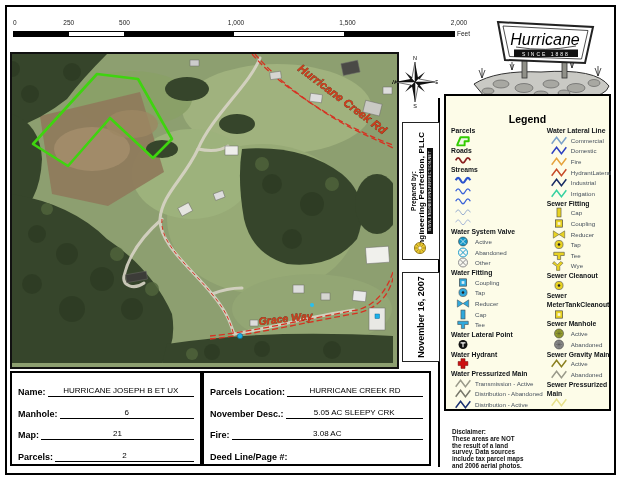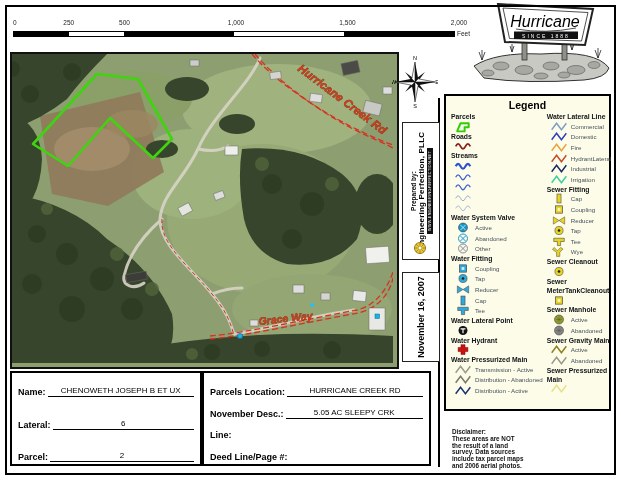--- a/index.html
+++ b/index.html
@@ -15,38 +15,38 @@
   #sbar div{height:100%;}
   .sb-b{background:#000;} .sb-w{background:#fff;}
   #feet{position:absolute;left:444px;top:13px;font-size:6.5px;color:#222;}
 
   
   #mapframe{position:absolute;left:10px;top:52px;width:385px;height:313px;border:2px solid #111;background:#8d9f70;}
 
   
   #divider{position:absolute;left:438px;top:98px;height:369px;border-left:2px solid #000;}
   #compass{position:absolute;left:392px;top:54px;}
-  #logo{position:absolute;left:466px;top:0;}
+  #logo{position:absolute;left:466px;top:18px;}
 
   .vbox{position:absolute;left:402px;width:36px;border:1.2px solid #222;background:#fff;}
   #vbox1{top:122px;height:136px;} #vbox2{top:272px;height:88px;}
   .vrot{position:absolute;left:0;top:0;transform-origin:0 0;transform:rotate(-90deg);
         display:flex;flex-direction:column;align-items:center;justify-content:center;}
   #vbox1 .vrot{width:136px;height:36px;transform:rotate(-90deg) translateX(-136px);}
   #vbox2 .vrot{width:88px;height:36px;transform:rotate(-90deg) translateX(-88px);}
   #prep-line1{font-size:6.5px;font-weight:bold;}
   #prep-line2{font-size:8px;font-weight:bold;letter-spacing:.2px;white-space:nowrap;}
   #prep-line3{font-size:3.8px;color:#fff;background:#111;padding:1px 3px;margin-top:1px;letter-spacing:.3px;}
   #date-text{font-size:9px;font-weight:bold;white-space:nowrap;}
   #sunicon{position:absolute;left:10px;bottom:4px;}
 
   
   #legend{position:absolute;left:444px;top:94px;width:167px;height:317px;border:2px solid #000;
           background:#fdfce8;box-sizing:border-box;padding:3px 5px 2px 5px;}
-  #legend h1{margin:0 0 1px 0;text-align:center;font-size:10.5px;font-weight:bold;}
+  #legend h1{margin:14px 0 1px 0;text-align:center;font-size:10.5px;font-weight:bold;}
   #legcols{display:flex;gap:4px;}
   .lcol{flex:1;}
   .lsec-h{font-size:6.8px;font-weight:bold;line-height:9px;color:#101418;}
   .litem{display:flex;align-items:center;height:10.6px;padding-left:2px;}
   .litem .lic{width:22px;flex:0 0 22px;display:flex;align-items:center;}
   .litem .ltx{font-size:6.2px;color:#46505c;white-space:nowrap;}
 
   
   #disclaimer{position:absolute;left:452px;top:429px;width:158px;font-size:6.3px;font-weight:bold;
               line-height:6.8px;color:#111;}
@@ -607,42 +607,47 @@
       <span>These areas are NOT</span>
       <span>the result of a land</span>
       <span>survey. Data sources</span>
       <span>include tax parcel maps</span>
       <span>and 2006 aerial photos.</span>
     </div>
 
   <div class="fbox" id="fbox-left">
       <div class="frow">
         <span class="flabel">Name:</span>
-        <span class="fval">CHENOWETH JOSEPH B ET UX</span>
-      </div>
-      <div class="frow">
-        <span class="flabel">Lateral:</span>
+        <span class="fval">HURRICANE JOSEPH B ET UX</span>
+      </div>
+      <div class="frow">
+        <span class="flabel">Manhole:</span>
         <span class="fval">6</span>
       </div>
       <div class="frow">
-        <span class="flabel">Parcel:</span>
+        <span class="flabel">Map:</span>
+        <span class="fval">21</span>
+      </div>
+      <div class="frow">
+        <span class="flabel">Parcels:</span>
         <span class="fval">2</span>
       </div>
     </div>
   <div class="fbox" id="fbox-right">
       <div class="frow">
         <span class="flabel">Parcels Location:</span>
         <span class="fval">HURRICANE CREEK RD</span>
       </div>
       <div class="frow">
         <span class="flabel">November Desc.:</span>
         <span class="fval">5.05 AC SLEEPY CRK</span>
       </div>
       <div class="frow">
-        <span class="flabel">Line:</span>
+        <span class="flabel">Fire:</span>
+        <span class="fval">3.08 AC</span>
       </div>
       <div class="frow">
         <span class="flabel">Deed Line/Page #:</span>
       </div>
     </div>
 
   <div id="pageborder"></div>
   <div id="scalebar-ticks-holder"></div>
 </div>
 

